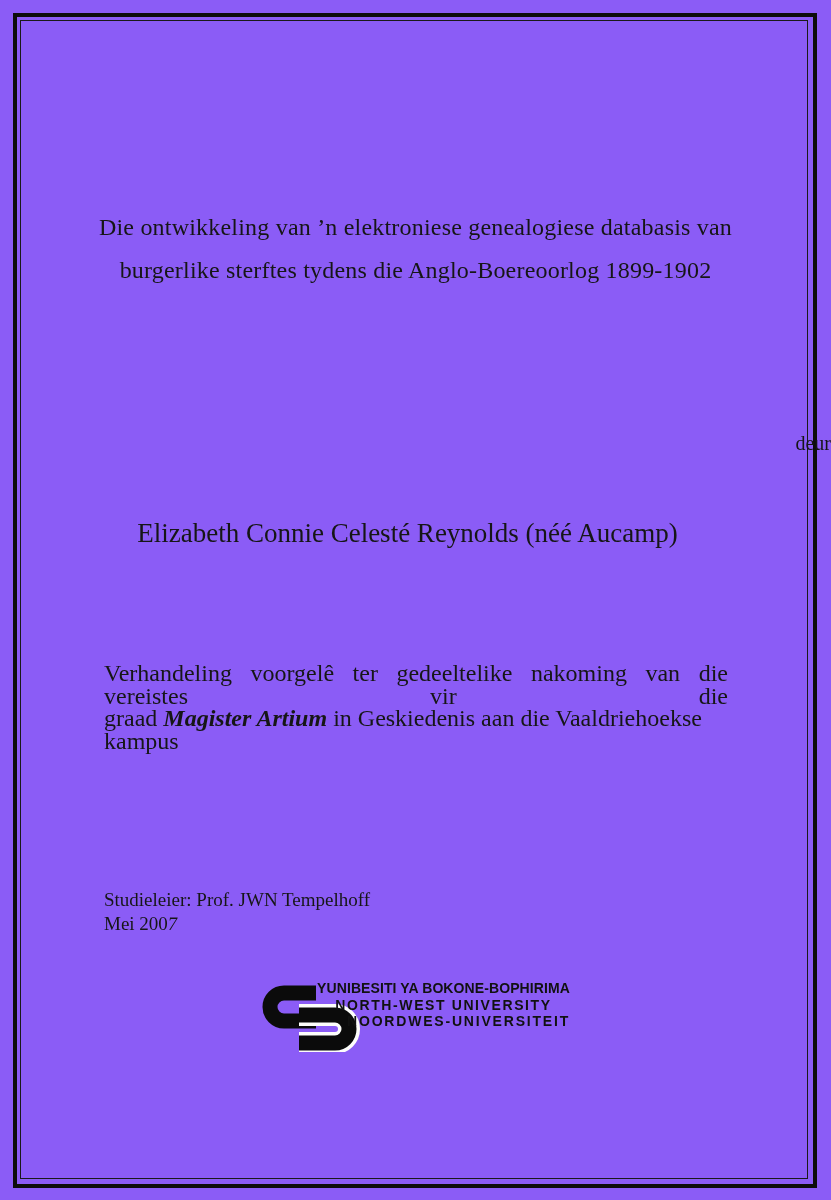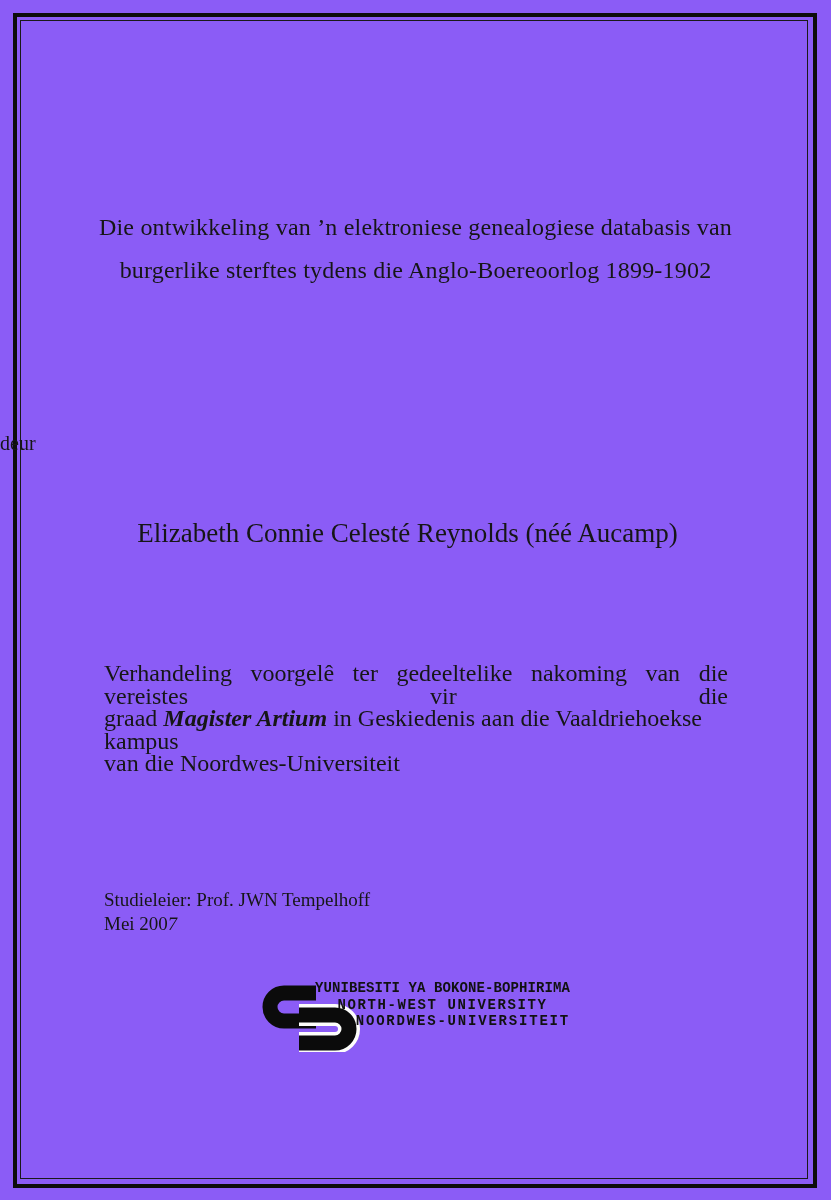--- a/index.html
+++ b/index.html
@@ -37,21 +37,21 @@
     text-align: center;
     font-size: 24px;
     line-height: 43px;
     letter-spacing: 0.2px;
   }
 
   .byline {
     position: absolute;
     left: 0; right: 0;
     top: 432px;
-    text-align: left;
+    text-align: right;
     font-size: 20px;
   }
 
   .author {
     position: absolute;
     left: 0; right: 16px;
     top: 518px;
     text-align: center;
     font-size: 27px;
   }
@@ -87,21 +87,21 @@
     height: 72px;
   }
   .logo-mark {
     position: absolute;
     left: 0; top: 0;
   }
   .logo-text {
     position: absolute;
     right: 0; top: 0;
     text-align: right;
-    font-family: Liberation Mono, monospace;
+    font-family: Liberation Sans, sans-serif;
     font-weight: bold;
     font-size: 14px;
     line-height: 16.5px;
     color: #111111;
     white-space: nowrap;
   }
   .logo-text .ls1 { letter-spacing: 0.1px; }
   .logo-text .ls2 { letter-spacing: 1.6px; text-align: center; }
   .logo-text .ls3 { letter-spacing: 1.8px; }
 </style>
@@ -118,21 +118,20 @@
     <div>burgerlike sterftes tydens die Anglo-Boereoorlog 1899-1902</div>
   </div>
 
   <div class="byline">deur</div>
 
   <div class="author">Elizabeth Connie Celesté Reynolds (néé Aucamp)</div>
 
   <div class="statement">
     <div class="justified">Verhandeling voorgelê ter gedeeltelike nakoming van die vereistes vir die</div>
     <div><span>graad </span><span class="italic">Magister Artium</span><span> in Geskiedenis aan die Vaaldriehoekse kampus</span></div>
-    <div>van die Noordwes-Universiteit</div>
   </div>
 
   <div class="supervisor-block">
     <div>Studieleier: Prof. JWN Tempelhoff</div>
     <div><span>Mei 200</span><span class="date-seven">7</span></div>
   </div>
 
   <div class="logo">
     <svg class="logo-mark" width="104" height="72" viewBox="0 0 104 72" aria-hidden="true">
 

